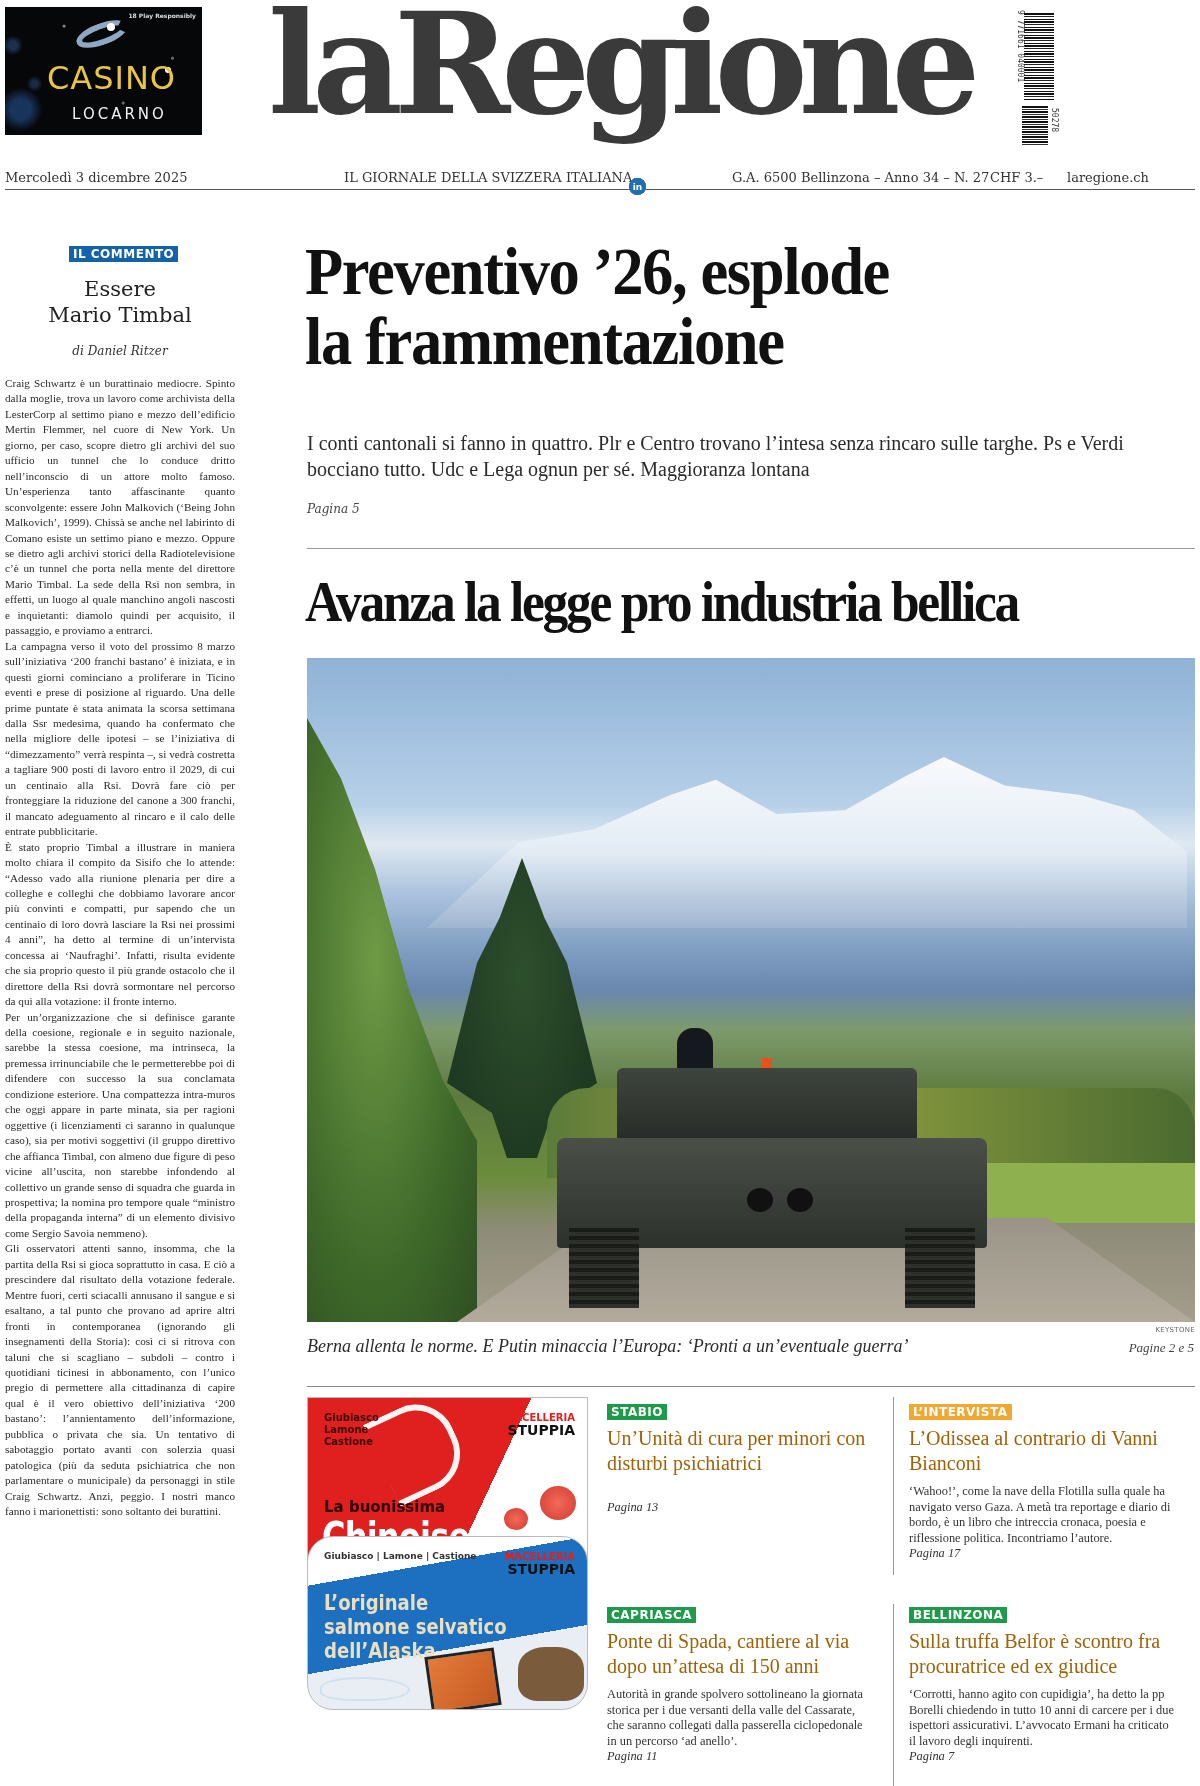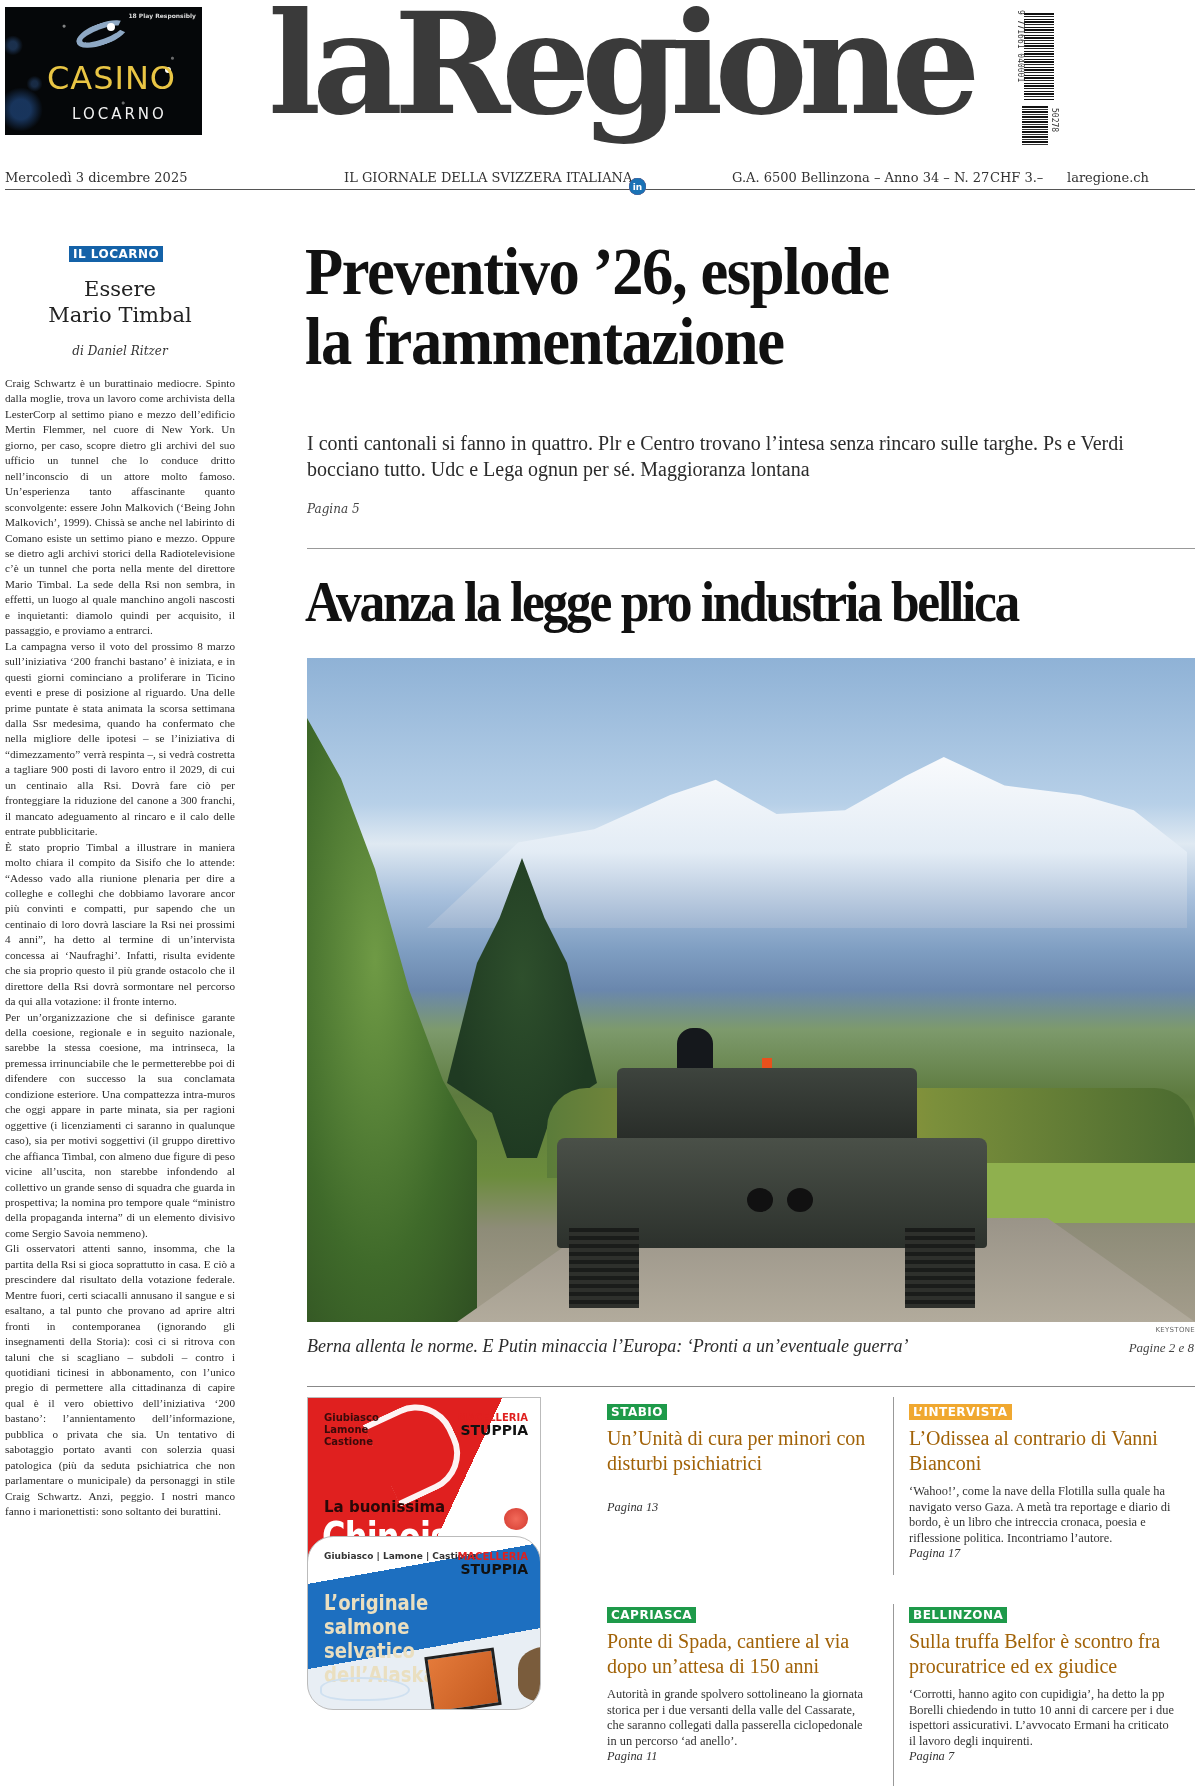--- a/index.html
+++ b/index.html
@@ -79,21 +79,21 @@
   .tank .exhaust1, .tank .exhaust2 { position: absolute; top: 160px; width: 26px; height: 24px; border-radius: 50%; background: #111; }
   .tank .exhaust1 { left: 190px; } .tank .exhaust2 { left: 230px; }
   .tank .light { position: absolute; left: 205px; top: 30px; width: 10px; height: 16px; background: #e8501c; }
 
   .credit { position: absolute; right: 5px; top: 1326px; font: 7px "DejaVu Sans", sans-serif; color: #666; letter-spacing: .3px; }
   .caption { position: absolute; left: 307px; top: 1336px; font: italic 18px "Liberation Serif", serif; color: #2b2b2b; }
   .caption-pages { position: absolute; right: 6px; top: 1340px; font: italic 13px "Liberation Serif", serif; color: #444; }
   .hr2 { position: absolute; left: 307px; right: 5px; top: 1386px; border-top: 1.5px solid #888; }
 
   
-  .ad { position: absolute; left: 307px; width: 234px; overflow: hidden; border: 1px solid #bbb; }
+  .ad { position: absolute; left: 307px; width: 281px; overflow: hidden; border: 1px solid #bbb; }
   .ad-chinoise { top: 1397px; height: 176px; background: linear-gradient(115deg, #e0201f 0 62%, #ffffff 62%); }
   .ad-chinoise .towns { position: absolute; left: 16px; top: 14px; font: bold 10px "DejaVu Sans", sans-serif; line-height: 12px; color: #3a0a0a; white-space: pre-line; }
   .ad-chinoise .hook { position: absolute; left: 70px; top: 6px; width: 80px; height: 90px; border: 6px solid #fff; border-left: none; border-radius: 0 40px 40px 0; transform: rotate(-25deg); opacity: .95; }
   .ad-brand { position: absolute; right: 12px; top: 14px; text-align: right; font: bold 10px "DejaVu Sans", sans-serif; line-height: 11px; color: #e0201f; }
   .ad-brand .big { display: block; font-size: 14px; color: #111; line-height: 15px; }
   .ad-chinoise .sub { position: absolute; left: 16px; top: 100px; font: bold 15px "DejaVu Sans", sans-serif; color: #2a0808; }
   .ad-chinoise .main { position: absolute; left: 14px; top: 116px; font: bold 40px "DejaVu Sans", sans-serif; color: #fff; letter-spacing: -1px; transform: scaleX(.8); transform-origin: left top; }
   .ad-chinoise .rose1, .ad-chinoise .rose2 { position: absolute; border-radius: 50%; background: radial-gradient(circle, #f26a5a, #d33a30); }
   .ad-chinoise .rose1 { left: 196px; top: 110px; width: 24px; height: 22px; }
   .ad-chinoise .rose2 { left: 232px; top: 88px; width: 36px; height: 34px; }
@@ -144,21 +144,21 @@
     <span class="ic" style="background:#1877c9">f</span>
     <span class="ic" style="background:#e8475a">◎</span>
     <span class="ic" style="background:#1a72b5">in</span>
   </span>
   <span class="ga">G.A. 6500 Bellinzona – Anno 34 – N. 278</span>
   <span class="chf">CHF 3.–</span>
   <span class="site">laregione.ch</span>
 </div>
 
 <div class="comment">
-  <span class="tag">IL LOCARNO</span>
+  <span class="tag">IL COMMENTO</span>
   <h2>
     <span>Essere</span><br>
     <span>Mario Timbal</span>
   </h2>
   <div class="author">di Daniel Ritzer</div>
   <div class="body" lang="it">
     <p>Craig Schwartz è un burattinaio mediocre. Spinto dalla moglie, trova un lavoro come archivista della LesterCorp al settimo piano e mezzo dell’edificio Mertin Flemmer, nel cuore di New York. Un giorno, per caso, scopre dietro gli archivi del suo ufficio un tunnel che lo conduce dritto nell’inconscio di un attore molto famoso. Un’esperienza tanto affascinante quanto sconvolgente: essere John Malkovich (‘Being John Malkovich’, 1999). Chissà se anche nel labirinto di Comano esiste un settimo piano e mezzo. Oppure se dietro agli archivi storici della Radiotelevisione c’è un tunnel che porta nella mente del direttore Mario Timbal. La sede della Rsi non sembra, in effetti, un luogo al quale manchino angoli nascosti e inquietanti: diamolo quindi per acquisito, il passaggio, e proviamo a entrarci.</p>
     <p>La campagna verso il voto del prossimo 8 marzo sull’iniziativa ‘200 franchi bastano’ è iniziata, e in questi giorni cominciano a proliferare in Ticino eventi e prese di posizione al riguardo. Una delle prime puntate è stata animata la scorsa settimana dalla Ssr medesima, quando ha confermato che nella migliore delle ipotesi – se l’iniziativa di “dimezzamento” verrà respinta –, si vedrà costretta a tagliare 900 posti di lavoro entro il 2029, di cui un centinaio alla Rsi. Dovrà fare ciò per fronteggiare la riduzione del canone a 300 franchi, il mancato adeguamento al rincaro e il calo delle entrate pubblicitarie.</p>
     <p>È stato proprio Timbal a illustrare in maniera molto chiara il compito da Sisifo che lo attende: “Adesso vado alla riunione plenaria per dire a colleghe e colleghi che dobbiamo lavorare ancor più convinti e compatti, pur sapendo che un centinaio di loro dovrà lasciare la Rsi nei prossimi 4 anni”, ha detto al termine di un’intervista concessa ai ‘Naufraghi’. Infatti, risulta evidente che sia proprio questo il più grande ostacolo che il direttore della Rsi dovrà sormontare nel percorso da qui alla votazione: il fronte interno.</p>
     <p>Per un’organizzazione che si definisce garante della coesione, regionale e in seguito nazionale, sarebbe la stessa coesione, ma intrinseca, la premessa irrinunciabile che le permetterebbe poi di difendere con successo la sua conclamata condizione esteriore. Una compattezza intra-muros che oggi appare in parte minata, sia per ragioni oggettive (i licenziamenti ci saranno in qualunque caso), sia per motivi soggettivi (il gruppo direttivo che affianca Timbal, con almeno due figure di peso vicine all’uscita, non starebbe infondendo al collettivo un grande senso di squadra che guarda in prospettiva; la nomina pro tempore quale “ministro della propaganda interna” di un elemento divisivo come Sergio Savoia nemmeno).</p>
@@ -188,21 +188,21 @@
     <div class="turret"></div>
     <div class="hull"></div>
     <div class="exhaust1"></div>
     <div class="exhaust2"></div>
     <div class="track-l"></div>
     <div class="track-r"></div>
   </div>
 </div>
 <div class="credit">KEYSTONE</div>
 <div class="caption">Berna allenta le norme. E Putin minaccia l’Europa: ‘Pronti a un’eventuale guerra’</div>
-<div class="caption-pages">Pagine 2 e 8</div>
+<div class="caption-pages">Pagine 2 e 5</div>
 <div class="hr2"></div>
 
 <div class="ad ad-chinoise">
   <div class="hook"></div>
   <div class="towns">Giubiasco
 Lamone
 Castione</div>
   <div class="ad-brand">
     <span>MACELLERIA</span>
     <span class="big">STUPPIA</span>

